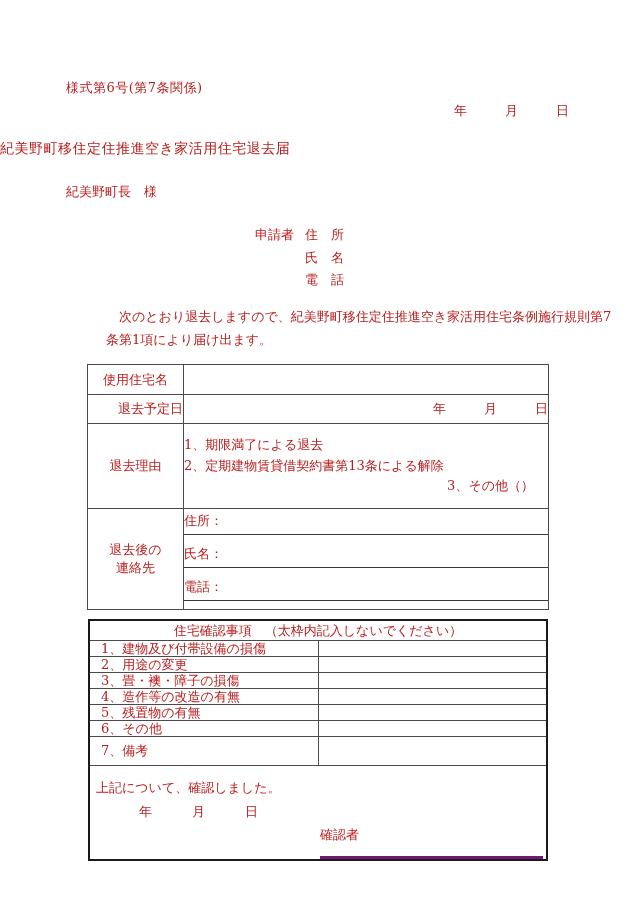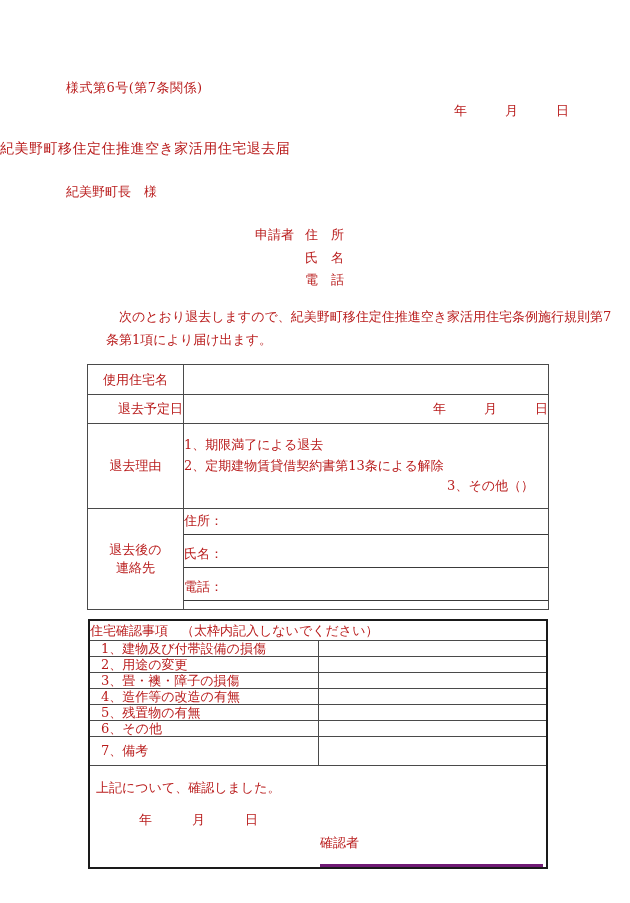--- a/index.html
+++ b/index.html
@@ -43,27 +43,27 @@
   .reason-cell { padding: 0 0 0 12px; vertical-align: middle; line-height: 20.5px; }
   .opt3 { display: flex; justify-content: flex-end; padding-right: 14px; margin-left: 16px; }
   .contact-cell { vertical-align: middle; padding: 0 18px 0 10px; }
   .contact-label { line-height: 22px; }
   .field-line { border-bottom: 1px solid #3a3a3a; padding: 1px 0 2px 0; margin: 0 0 7px 0; }
   .field-line:last-child { margin-bottom: 8px; }
 
   
   .t2 { position: absolute; left: 88px; top: 619px; width: 460px; border: 2px solid #1a1a1a; }
   .t2 td { border: 1px solid #4a4a4a; padding: 0; }
-  .t2 .hdr td { height: 19px; text-align: left; line-height: 19px; }
+  .t2 .hdr td { height: 19px; text-align: center; line-height: 19px; }
   .t2 .item td { height: 16px; line-height: 15px; }
   .t2 .item-label { width: 172px; padding-left: 11px; }
   .t2 .biko td { height: 29px; }
   .t2 .biko .item-label { vertical-align: middle; }
   .t2 .foot td { height: 78px; vertical-align: top; }
-  .footer-text { margin: 15px 0 16px 6px; line-height: 14px; }
+  .footer-text { margin: 15px 0 8px 6px; line-height: 14px; }
   .f-date { margin: 5px 0 0 49px; white-space: nowrap; }
   .f-date span + span { margin-left: 40px; }
   .confirmer-line { margin: 5px 0 0 230px; width: 223px; border-bottom: 3px solid #701a75; padding-bottom: 12px; }
 </style>
 </head>
 <body>
 
 <div class="page">
 
   <div class="form-number">様式第6号(第7条関係)</div>

